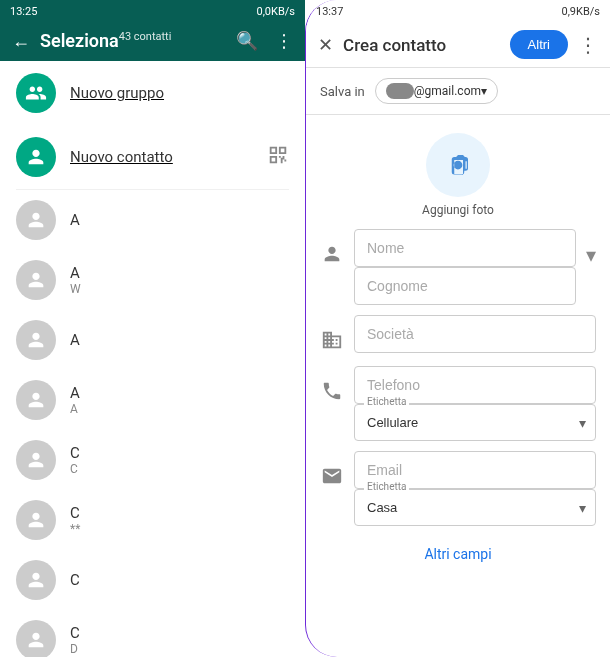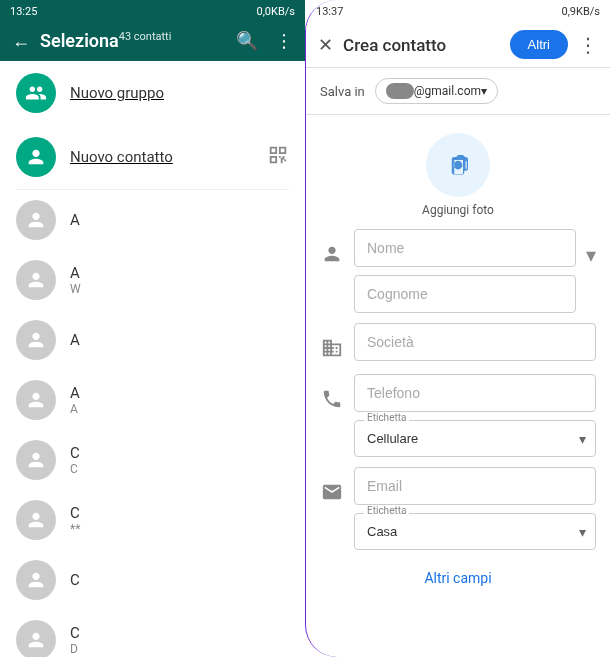--- a/index.html
+++ b/index.html
@@ -299,21 +299,20 @@
       margin-top: 14px;
       width: 24px;
       text-align: center;
       flex-shrink: 0;
     }
 
     .form-inputs {
       flex: 1;
       display: flex;
       flex-direction: column;
-      gap: 8px;
     }
 
     .text-input {
       width: 100%;
       border: 1px solid #ccc;
       border-radius: 4px;
       padding: 10px 12px;
       font-size: 14px;
       color: #333;
       outline: none;

